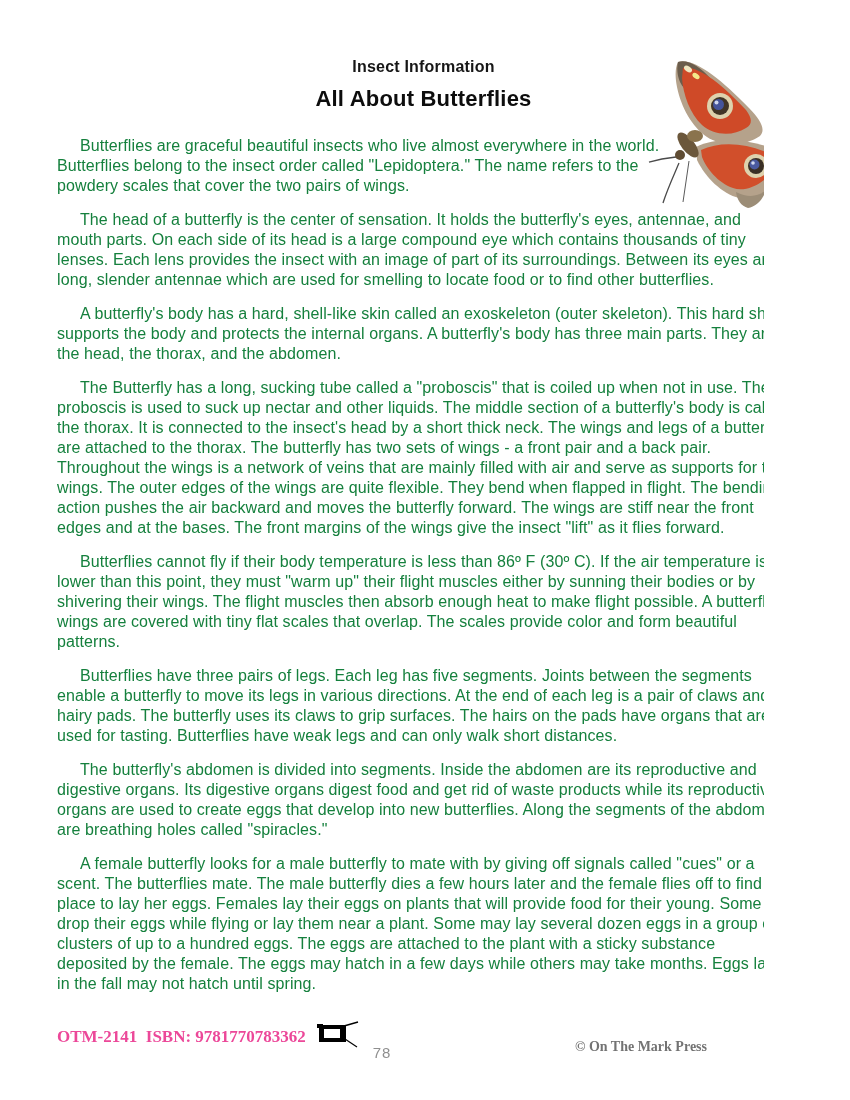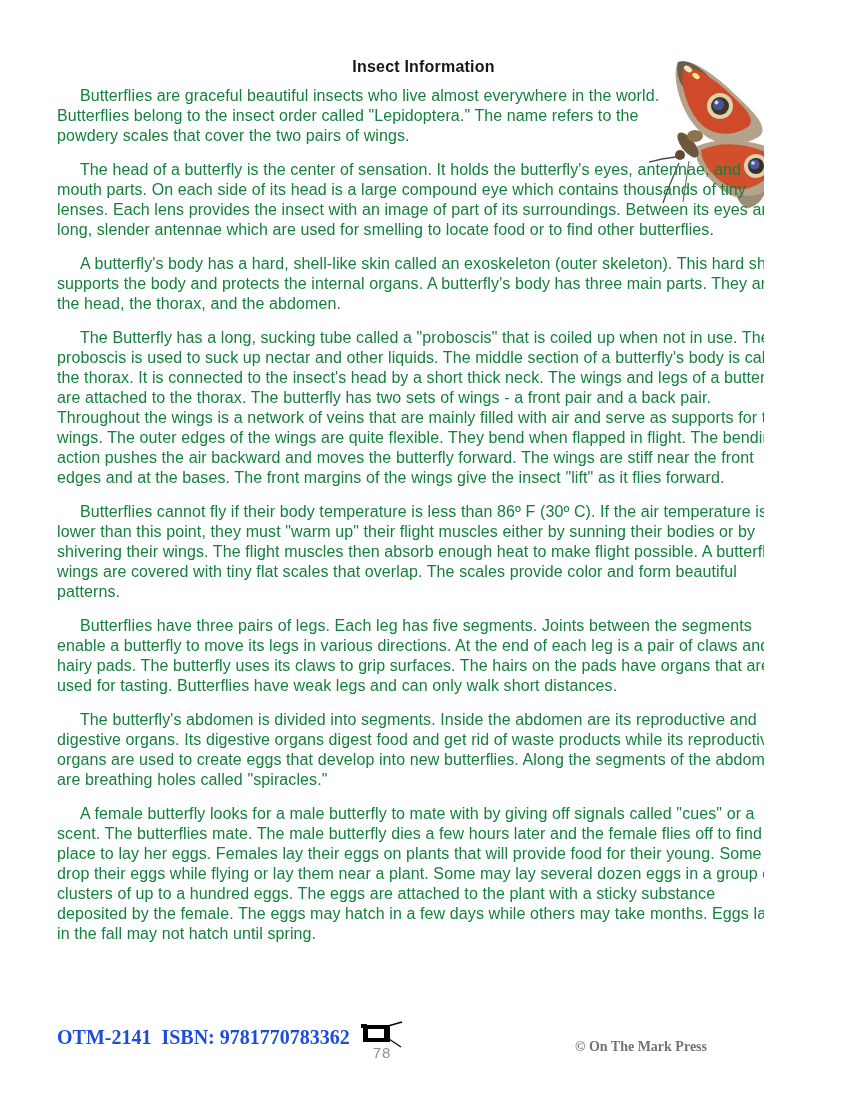--- a/index.html
+++ b/index.html
@@ -64,22 +64,22 @@
     position: absolute;
     left: 0;
     top: 2px;
     display: flex;
     align-items: center;
     gap: 10px;
   }
   .isbn {
     font-family: "Liberation Serif", serif;
     font-weight: bold;
-    font-size: 20px;
-    color: #1d4ed8;
+    font-size: 17px;
+    color: #ec4899;
     white-space: pre-wrap;
   }
   .press-logo { width: 44px; height: 30px; margin-top: -4px; }
   .page-num {
     position: absolute;
     left: 50%;
     top: 3px;
     transform: translateX(-50%);
     font-size: 15px;
     color: #8f8f8f;
@@ -134,20 +134,21 @@
     <circle cx="106.5" cy="112.5" r="5" fill="#4a5aa0"></circle>
     <circle cx="105" cy="111" r="1.8" fill="#d2daf0"></circle>
 
     <ellipse cx="40" cy="93" rx="6.5" ry="15" transform="rotate(-38 40 93)" fill="#6b573b"></ellipse>
     <circle cx="32" cy="103" r="5" fill="#5f4c33"></circle>
     <ellipse cx="47" cy="84" rx="8" ry="6" fill="#8a734d"></ellipse>
   </svg>
 
   <div class="content">
     <div class="category">Insect Information</div>
+    <div class="title">All About Butterflies</div>
 
     <p class="first">Butterflies are graceful beautiful insects who live almost everywhere in the world. Butterflies belong to the insect order called "Lepidoptera." The name refers to the powdery scales that cover the two pairs of wings.</p>
     <p>The head of a butterfly is the center of sensation. It holds the butterfly's eyes, antennae, and mouth parts. On each side of its head is a large compound eye which contains thousands of tiny lenses. Each lens provides the insect with an image of part of its surroundings. Between its eyes are long, slender antennae which are used for smelling to locate food or to find other butterflies.</p>
     <p>A butterfly's body has a hard, shell-like skin called an exoskeleton (outer skeleton). This hard shell supports the body and protects the internal organs. A butterfly's body has three main parts. They are the head, the thorax, and the abdomen.</p>
     <p>The Butterfly has a long, sucking tube called a "proboscis" that is coiled up when not in use. The proboscis is used to suck up nectar and other liquids. The middle section of a butterfly's body is called the thorax. It is connected to the insect's head by a short thick neck. The wings and legs of a butterfly are attached to the thorax. The butterfly has two sets of wings - a front pair and a back pair. Throughout the wings is a network of veins that are mainly filled with air and serve as supports for the wings. The outer edges of the wings are quite flexible. They bend when flapped in flight. The bending action pushes the air backward and moves the butterfly forward. The wings are stiff near the front edges and at the bases. The front margins of the wings give the insect "lift" as it flies forward.</p>
     <p>Butterflies cannot fly if their body temperature is less than 86º F (30º C). If the air temperature is lower than this point, they must "warm up" their flight muscles either by sunning their bodies or by shivering their wings. The flight muscles then absorb enough heat to make flight possible. A butterfly's wings are covered with tiny flat scales that overlap. The scales provide color and form beautiful patterns.</p>
     <p>Butterflies have three pairs of legs. Each leg has five segments. Joints between the segments enable a butterfly to move its legs in various directions. At the end of each leg is a pair of claws and hairy pads. The butterfly uses its claws to grip surfaces. The hairs on the pads have organs that are used for tasting. Butterflies have weak legs and can only walk short distances.</p>
     <p>The butterfly's abdomen is divided into segments. Inside the abdomen are its reproductive and digestive organs. Its digestive organs digest food and get rid of waste products while its reproductive organs are used to create eggs that develop into new butterflies. Along the segments of the abdomen are breathing holes called "spiracles."</p>
     <p>A female butterfly looks for a male butterfly to mate with by giving off signals called "cues" or a scent. The butterflies mate. The male butterfly dies a few hours later and the female flies off to find a place to lay her eggs. Females lay their eggs on plants that will provide food for their young. Some drop their eggs while flying or lay them near a plant. Some may lay several dozen eggs in a group or clusters of up to a hundred eggs. The eggs are attached to the plant with a sticky substance deposited by the female. The eggs may hatch in a few days while others may take months. Eggs laid in the fall may not hatch until spring.</p>
   </div>

